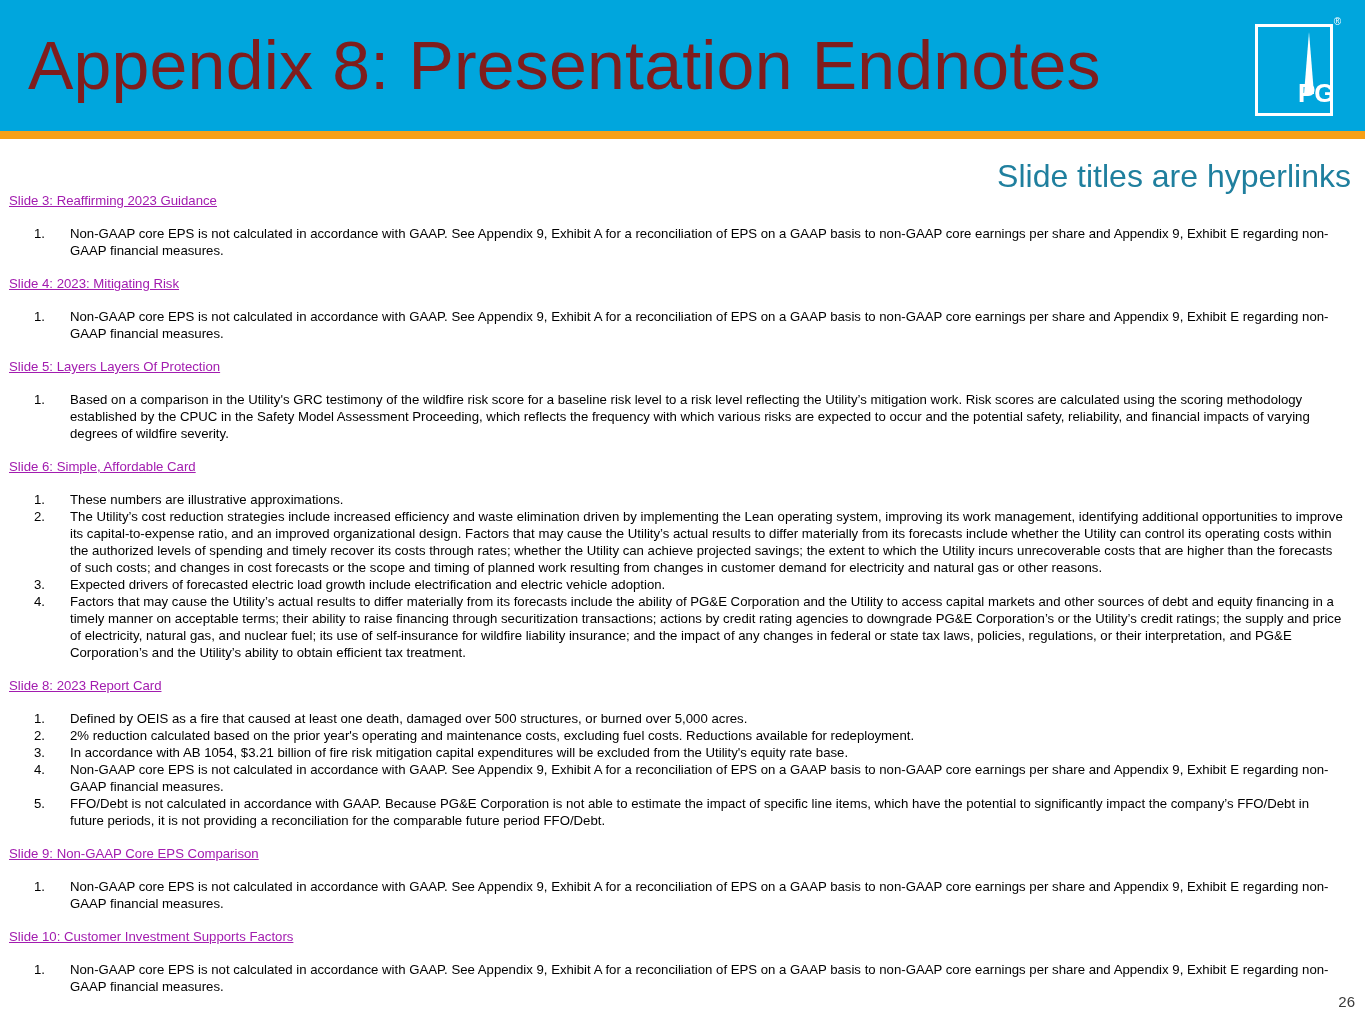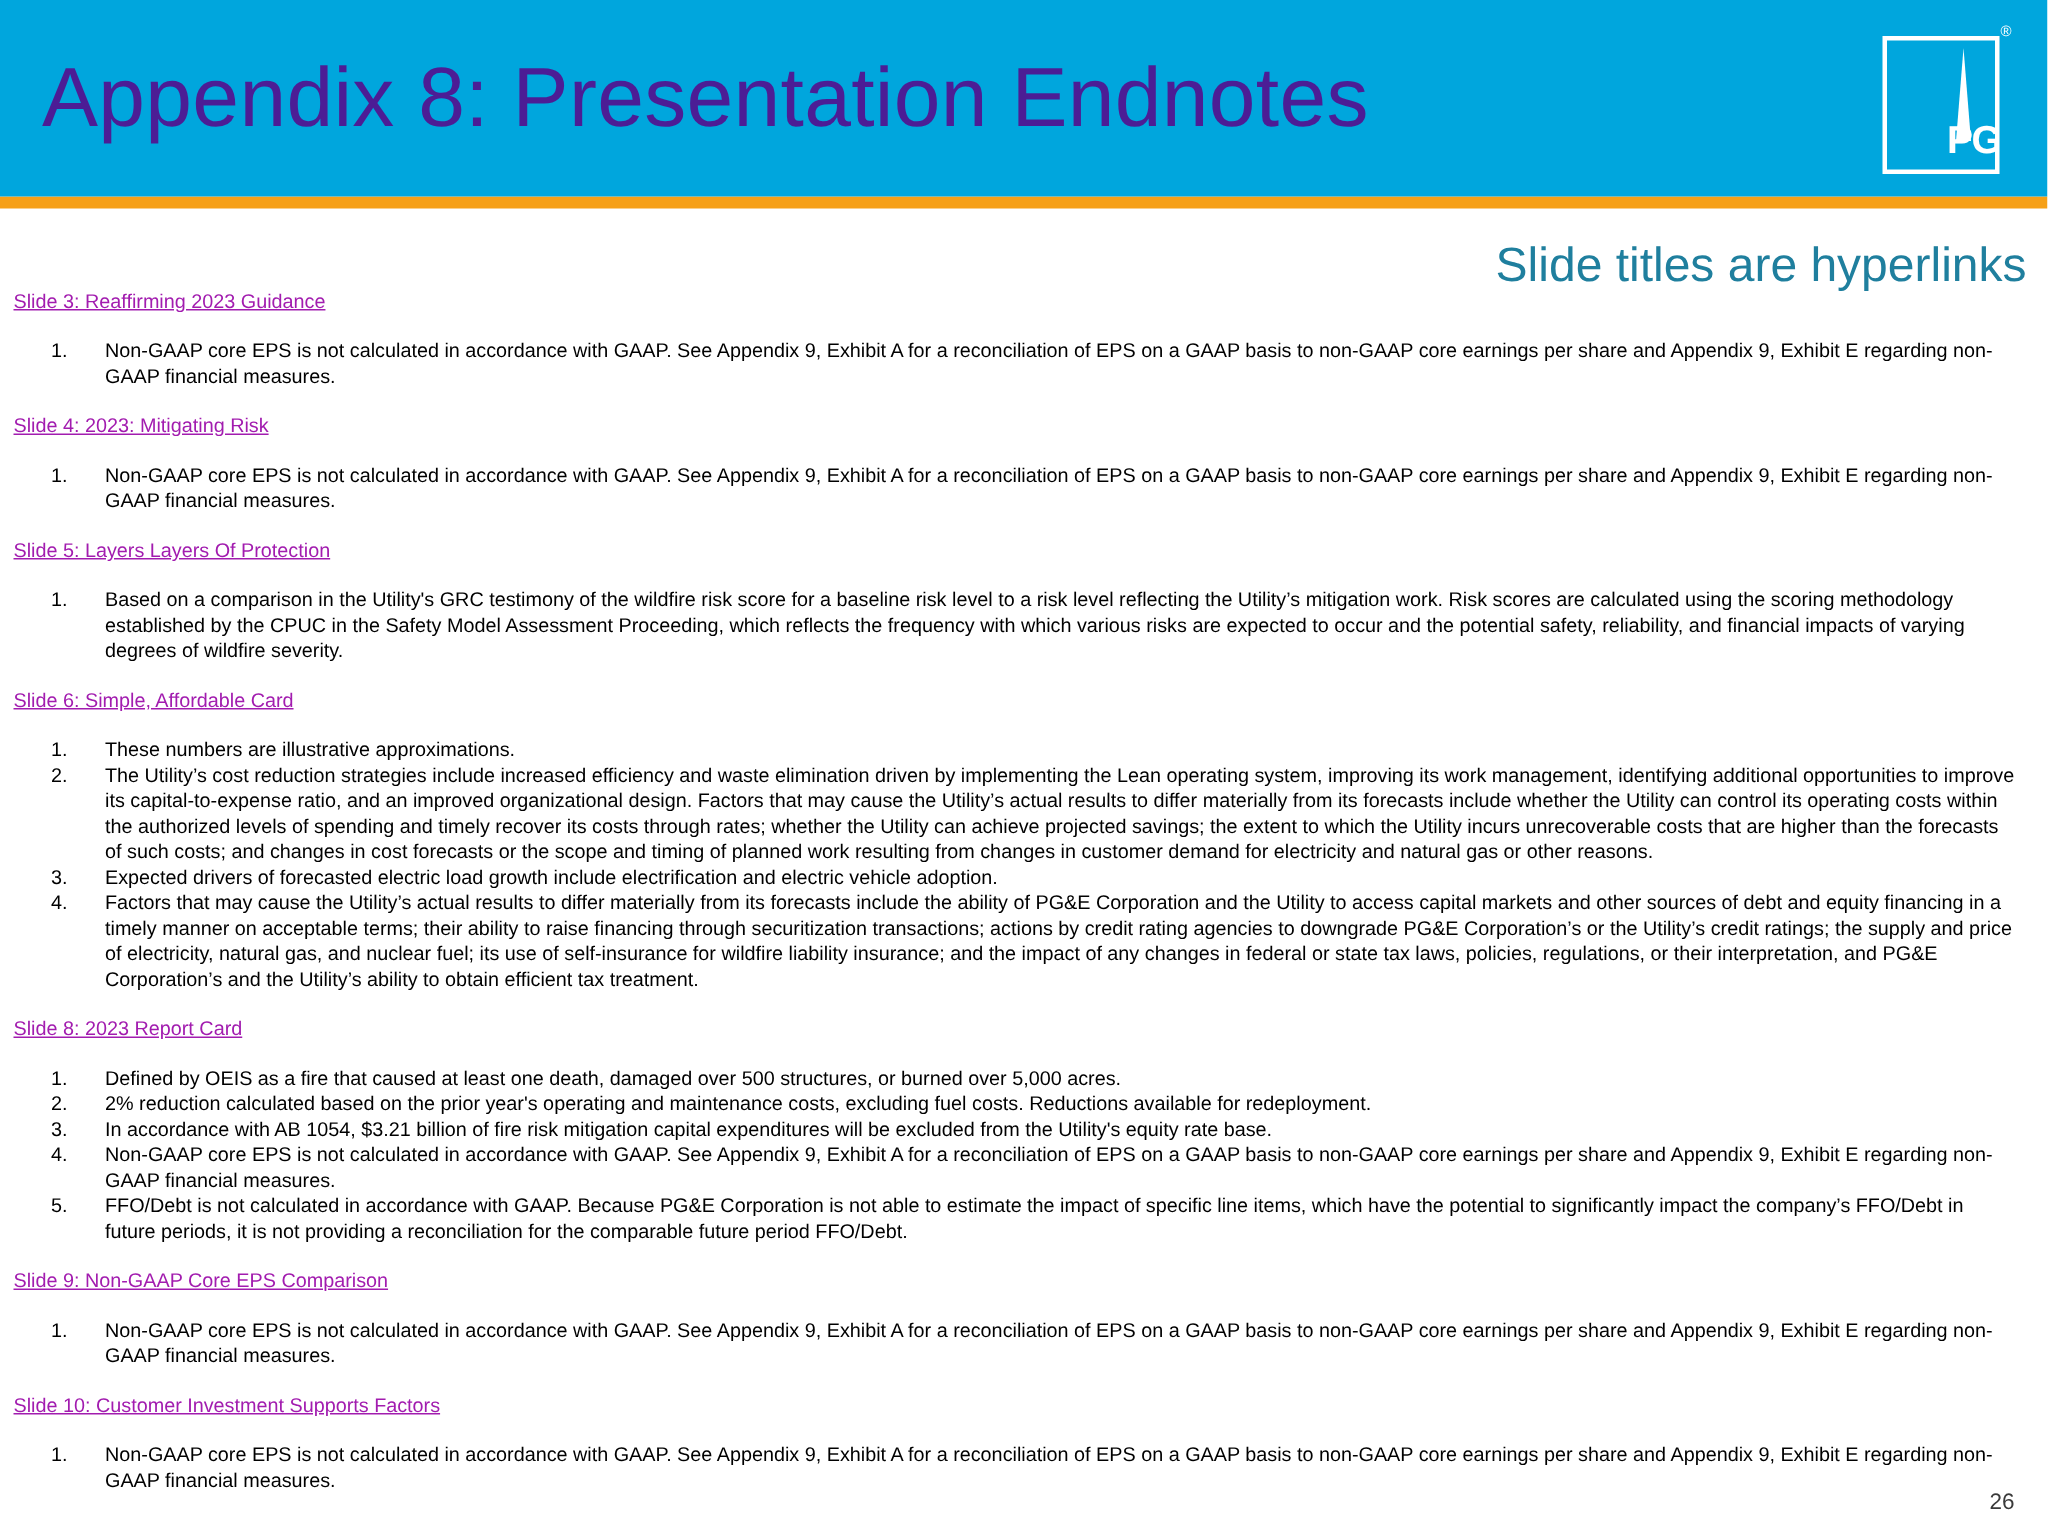--- a/index.html
+++ b/index.html
@@ -21,23 +21,23 @@
     position: relative;
     width: 1365px;
     height: 131px;
     background: #00A6DD;
     box-sizing: border-box;
   }
   .header-title {
     position: absolute;
     left: 28px;
     top: 34px;
-    font-size: 56px;
+    font-size: 68px;
     line-height: 62px;
-    color: #4c1d95;
+    color: #7f1d1d;
     font-weight: normal;
     letter-spacing: 0.2px;
     white-space: nowrap;
   }
   .header-rule {
     width: 1365px;
     height: 8px;
     background: #F6A017;
   }
 
@@ -147,21 +147,21 @@
     left: 9px;
     top: 0;
     width: 28px;
     color: #000000;
     font-size: 13.2px;
     line-height: 17px;
   }
 
   .page-number {
     position: absolute;
-    right: 22px;
+    right: 10px;
     bottom: 14px;
     font-size: 15px;
     color: #3a3a3a;
   }
 </style>
 </head>
 <body>
 
 <div class="header">
   <div class="header-title">Appendix 8: Presentation Endnotes</div>

